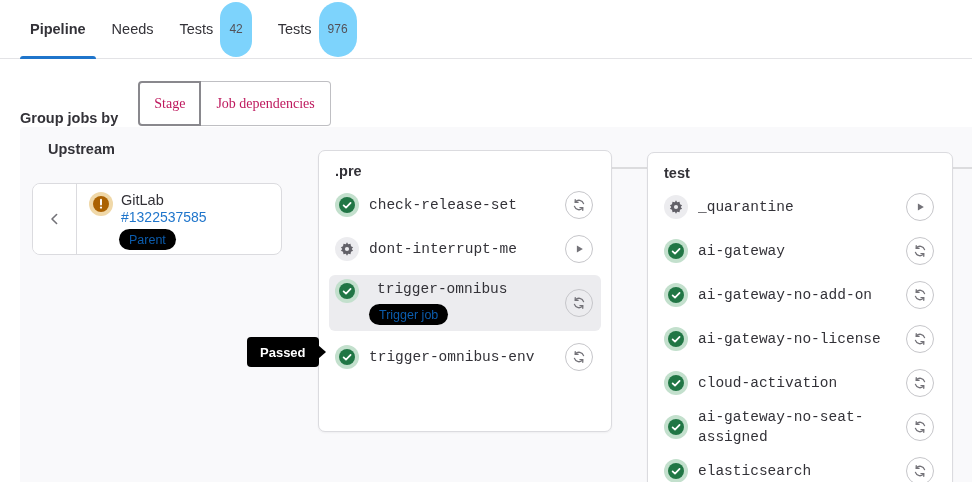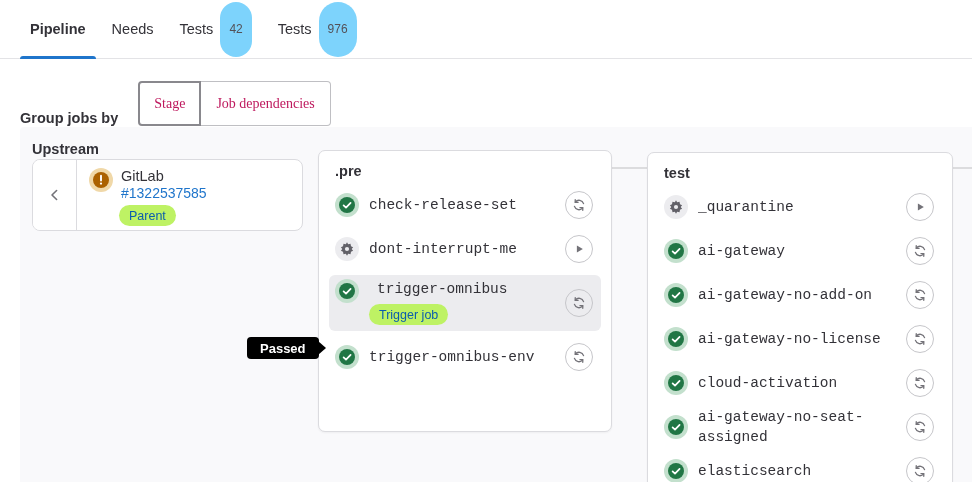--- a/index.html
+++ b/index.html
@@ -86,30 +86,30 @@
     position: absolute;
     height: 2px;
     background: #dcdcde;
     top: 40px;
   }
   .connector.c1 { left: 592px; width: 35px; }
   .connector.c2 { left: 933px; width: 19px; }
 
   .upstream-title {
     position: absolute;
-    left: 12px; top: 14px;
+    left: 28px; top: 14px;
     font-weight: 700;
     font-size: 14.5px;
   }
 
   
   .upstream-card {
     position: absolute;
-    left: 12px; top: 32px;
-    width: 271px; height: 72px;
+    left: 12px; top: 56px;
+    width: 250px; height: 72px;
     background: #fff;
     border: 1px solid #dbdbdf;
     border-radius: 8px;
     display: flex;
     overflow: hidden;
   }
   .upstream-nav {
     width: 44px;
     border-right: 1px solid #dbdbdf;
     display: flex;
@@ -121,21 +121,21 @@
   }
   .upstream-body { flex: 1; padding: 8px 12px; }
   .upstream-top { display: flex; gap: 8px; align-items: flex-start; }
   .upstream-texts { display: flex; flex-direction: column; }
   .upstream-name { font-size: 14.5px; line-height: 17px; }
   .upstream-link { font-size: 14px; line-height: 17px; color: #1f75cb; text-decoration: none; cursor: pointer; }
   .upstream-badge-row { margin: 3px 0 0 30px; }
 
   .pill-badge {
     display: inline-block;
-    background: #bef264;
+    background: #000000;
     color: #0b5cad;
     font-size: 12.5px;
     line-height: 1.3;
     padding: 2.5px 10px;
     border-radius: 999px;
     text-align: center;
   }
 
   
   .stage-card {
@@ -210,21 +210,21 @@
     padding: 0;
   }
   .action-btn svg { display: none; width: 14px; height: 14px; }
   .action-btn[data-action="retry"] .ic-retry { display: block; }
   .action-btn[data-action="play"]  .ic-play  { display: block; }
 
   
   .tooltip {
     position: absolute;
     left: 227px; top: 210px;
-    height: 22px;
+    height: 30px;
     background: #000;
     color: #fff;
     font-size: 13px;
     font-weight: 600;
     display: flex;
     align-items: center;
     padding: 0 13px;
     border-radius: 4px;
     z-index: 5;
   }

